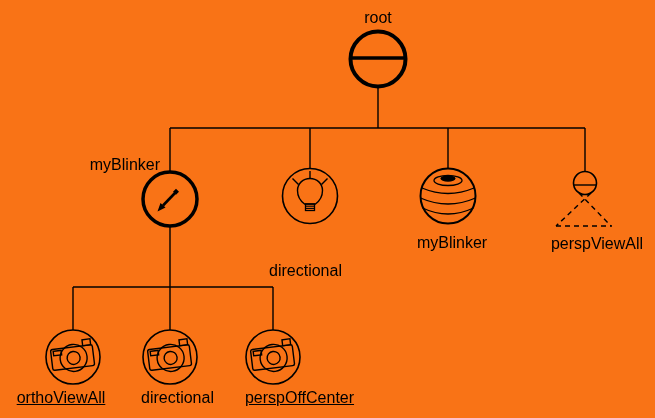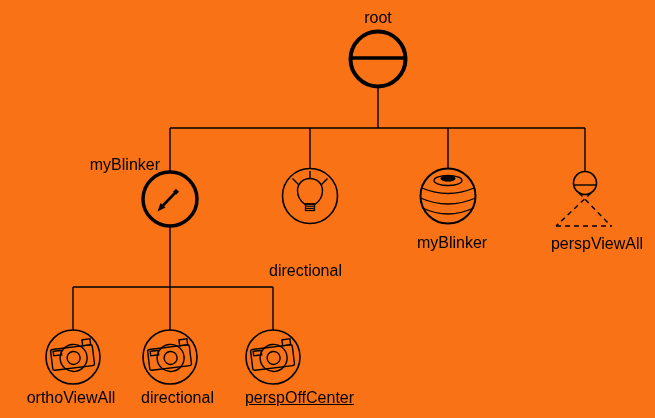--- a/index.html
+++ b/index.html
@@ -127,19 +127,19 @@
   <div class="label right" style="left:68px;top:156px;width:92px;">myBlinker</div>
 
   <div class="label" style="left:269px;top:233px;margin-top:29px;">
     <div>directional</div>
   </div>
 
   <div class="label center" style="left:402px;top:234px;width:100px;">myBlinker</div>
 
   <div class="label center" style="left:546px;top:235px;width:102px;">perspViewAll</div>
 
-  <div class="label center" style="left:20px;top:389px;width:102px;">orthoViewAll</div>
+  <div class="label center" style="left:10px;top:389px;width:102px;text-decoration:underline;">orthoViewAll</div>
 
   <div class="label center" style="left:124px;top:389px;width:107px;">directional</div>
 
   <div class="label center" style="left:240px;top:389px;width:119px;text-decoration:underline;">perspOffCenter</div>
 
 </div>
 
 </body></html>

